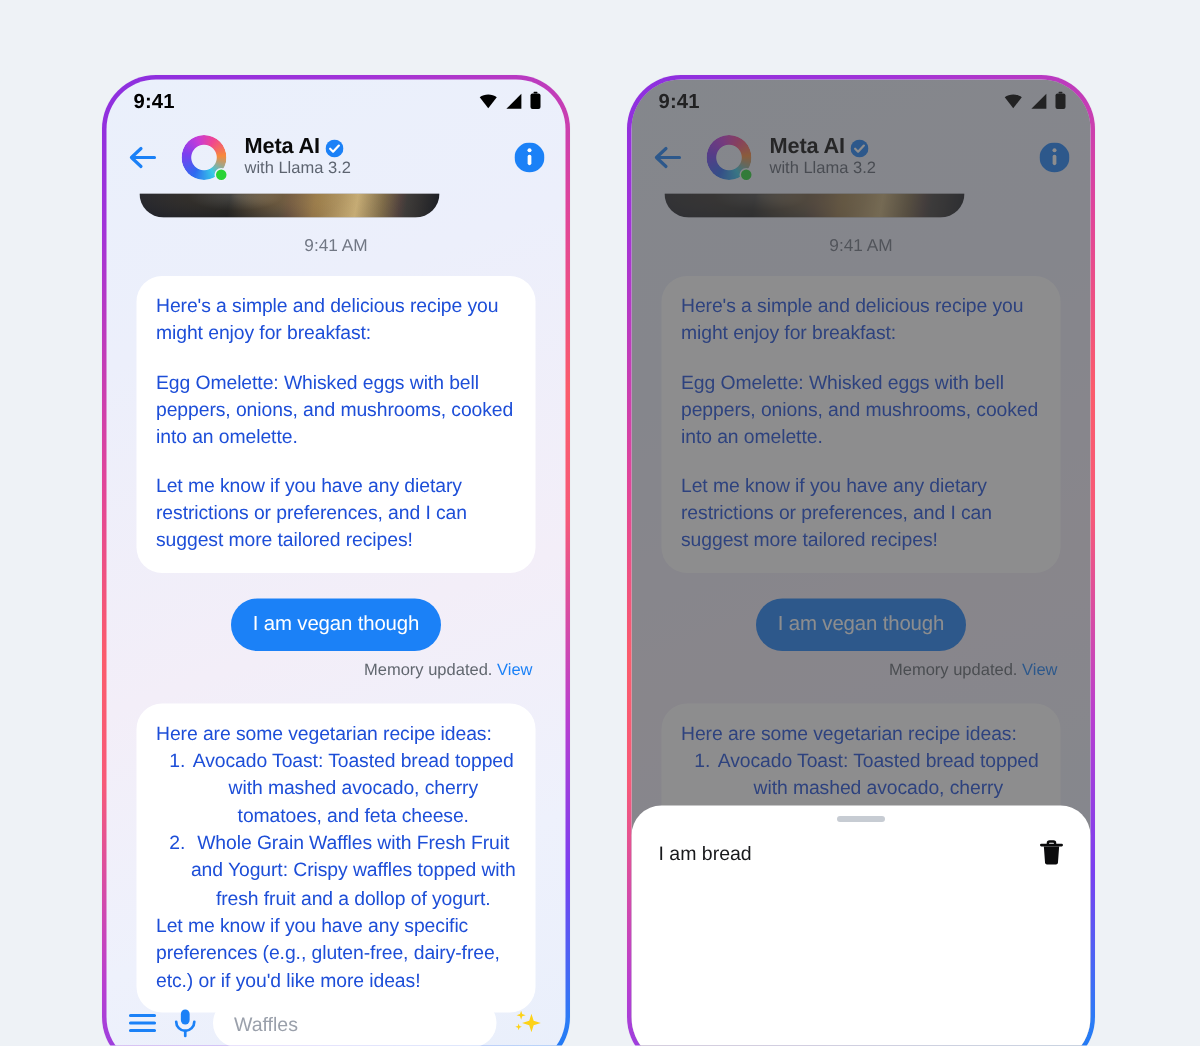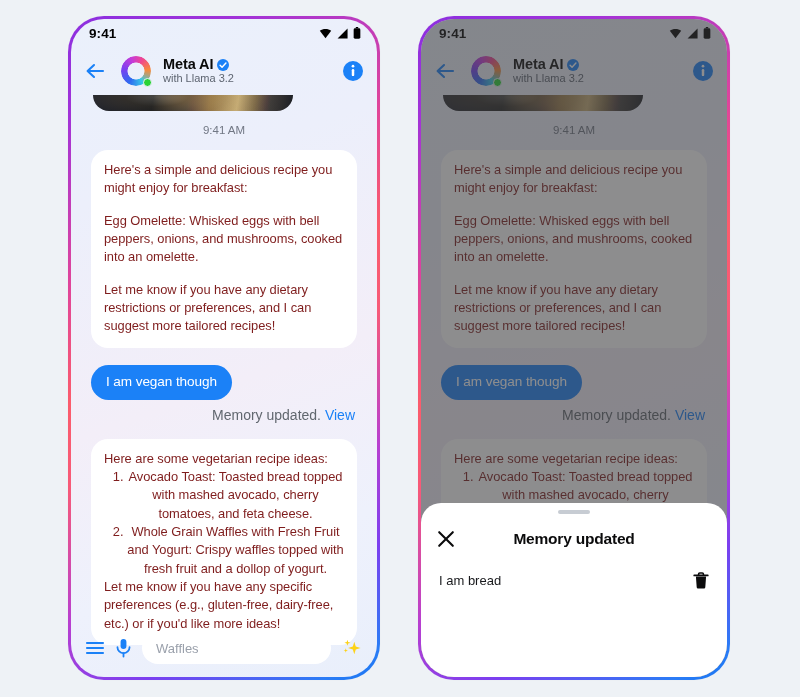--- a/index.html
+++ b/index.html
@@ -11,20 +11,21 @@
     background: #eef2f6;
     font-family: "Liberation Sans", sans-serif;
   }
 
   .canvas {
     position: relative;
     width: 800px;
     height: 494px;
     background: #eef2f6;
     border-top-left-radius: 26px;
+    margin-top: 34px;
   }
 
   
   .phone {
     position: absolute;
     width: 312px;
     height: 664px;
     border-radius: 36px;
     padding: 3px;
     background: linear-gradient(150deg,
@@ -149,51 +150,51 @@
     color: #717784;
     margin: 13px 0 14px;
   }
 
   .bubble-ai {
     background: #ffffff;
     border-radius: 17px;
     padding: 11px 13px 12px;
     font-size: 12.9px;
     line-height: 1.42;
-    color: #7f1d1d;
+    color: #1d4ed8;
     letter-spacing: -0.05px;
   }
   .bubble-ai p { margin: 0; }
   .bubble-ai p + p { margin-top: 14px; }
 
   .bubble-ai ol {
     margin: 0;
     padding-left: 23px;
     list-style-position: outside;
   }
   .bubble-ai ol li { margin: 0; text-align: center; }
 
   .row-user {
     display: flex;
-    justify-content: flex-start;
+    justify-content: center;
     margin-top: 17px;
   }
   .bubble-user {
     background: #1b81f7;
     color: #fff;
     border-radius: 19px;
     padding: 9px 15px 10px;
     font-size: 13.6px;
     line-height: 1.2;
     letter-spacing: -0.1px;
   }
 
   .memory-line {
     text-align: right;
-    font-size: 14px;
+    font-size: 11px;
     color: #61676f;
     margin: 7px 2px 0 0;
   }
   .memory-link { color: #1b81f7; cursor: pointer; }
 
   .bubble-ai.second { margin-top: 16px; }
 
   
   .composer {
     position: absolute;
@@ -459,26 +460,20 @@
             <li>Whole Grain Waffles with Fresh Fruit and Yogurt: Crispy waffles topped with fresh fruit and a dollop of yogurt.</li>
           </ol>
           <p>Let me know if you have any specific preferences (e.g., gluten-free, dairy-free, etc.) or if you'd like more ideas!</p>
         </div>
       </div>
 
       <div class="scrim"></div>
 
       <div class="sheet">
         <div class="sheet-handle"></div>
-        <div class="sheet-head">
-          <svg class="sheet-close" viewBox="0 0 18 18">
-            <path d="M2.2 2.2 L15.8 15.8 M15.8 2.2 L2.2 15.8" stroke="#0b0b0c" stroke-width="2.1" stroke-linecap="round"></path>
-          </svg>
-          <div class="sheet-title">Memory updated</div>
-        </div>
         <div class="sheet-row">
           <span class="sheet-row-text">I am bread</span>
           <svg class="ic-trash" viewBox="0 0 16 17">
             <path d="M1.2 3.4 H14.8" stroke="#0b0b0c" stroke-width="1.7" stroke-linecap="round"></path>
             <path d="M5.6 3.2 V2.1 a1.1 1.1 0 0 1 1.1 -1.1 h2.6 a1.1 1.1 0 0 1 1.1 1.1 V3.2" fill="none" stroke="#0b0b0c" stroke-width="1.6"></path>
             <path d="M2.9 4.4 H13.1 L12.3 15.2 a1.3 1.3 0 0 1 -1.3 1.2 H5.0 a1.3 1.3 0 0 1 -1.3 -1.2 Z" fill="#0b0b0c"></path>
           </svg>
         </div>
       </div>
 

